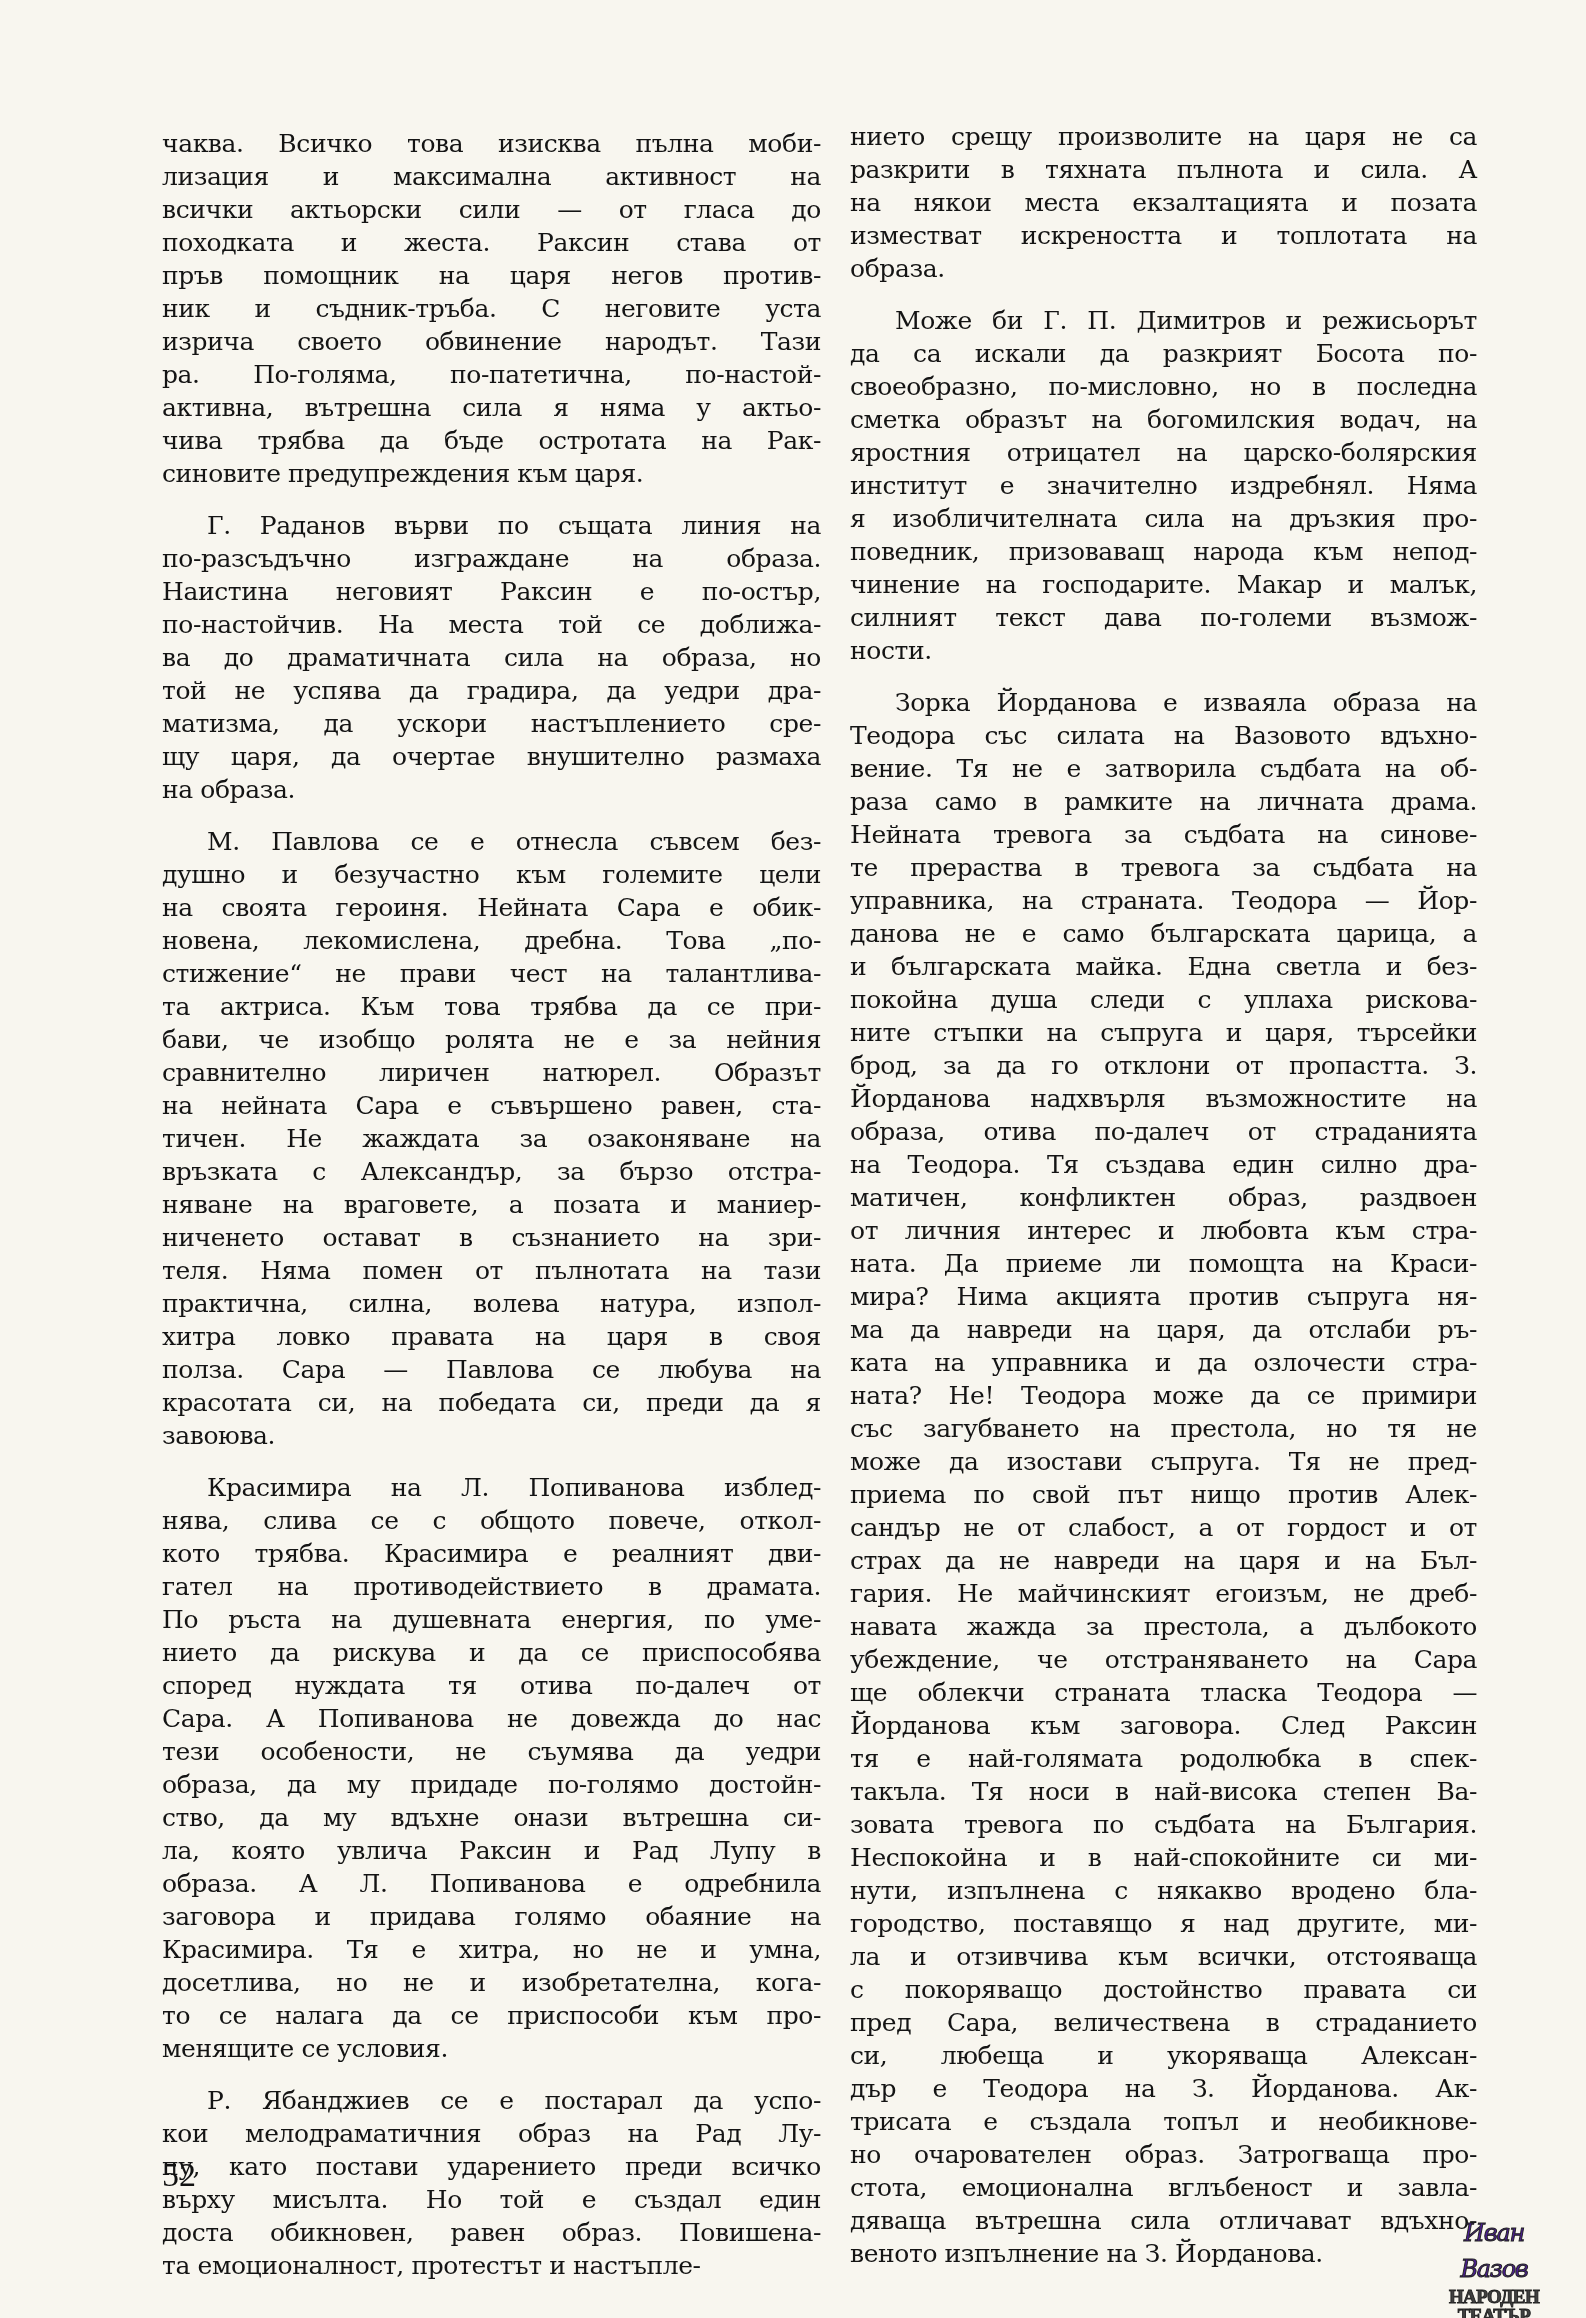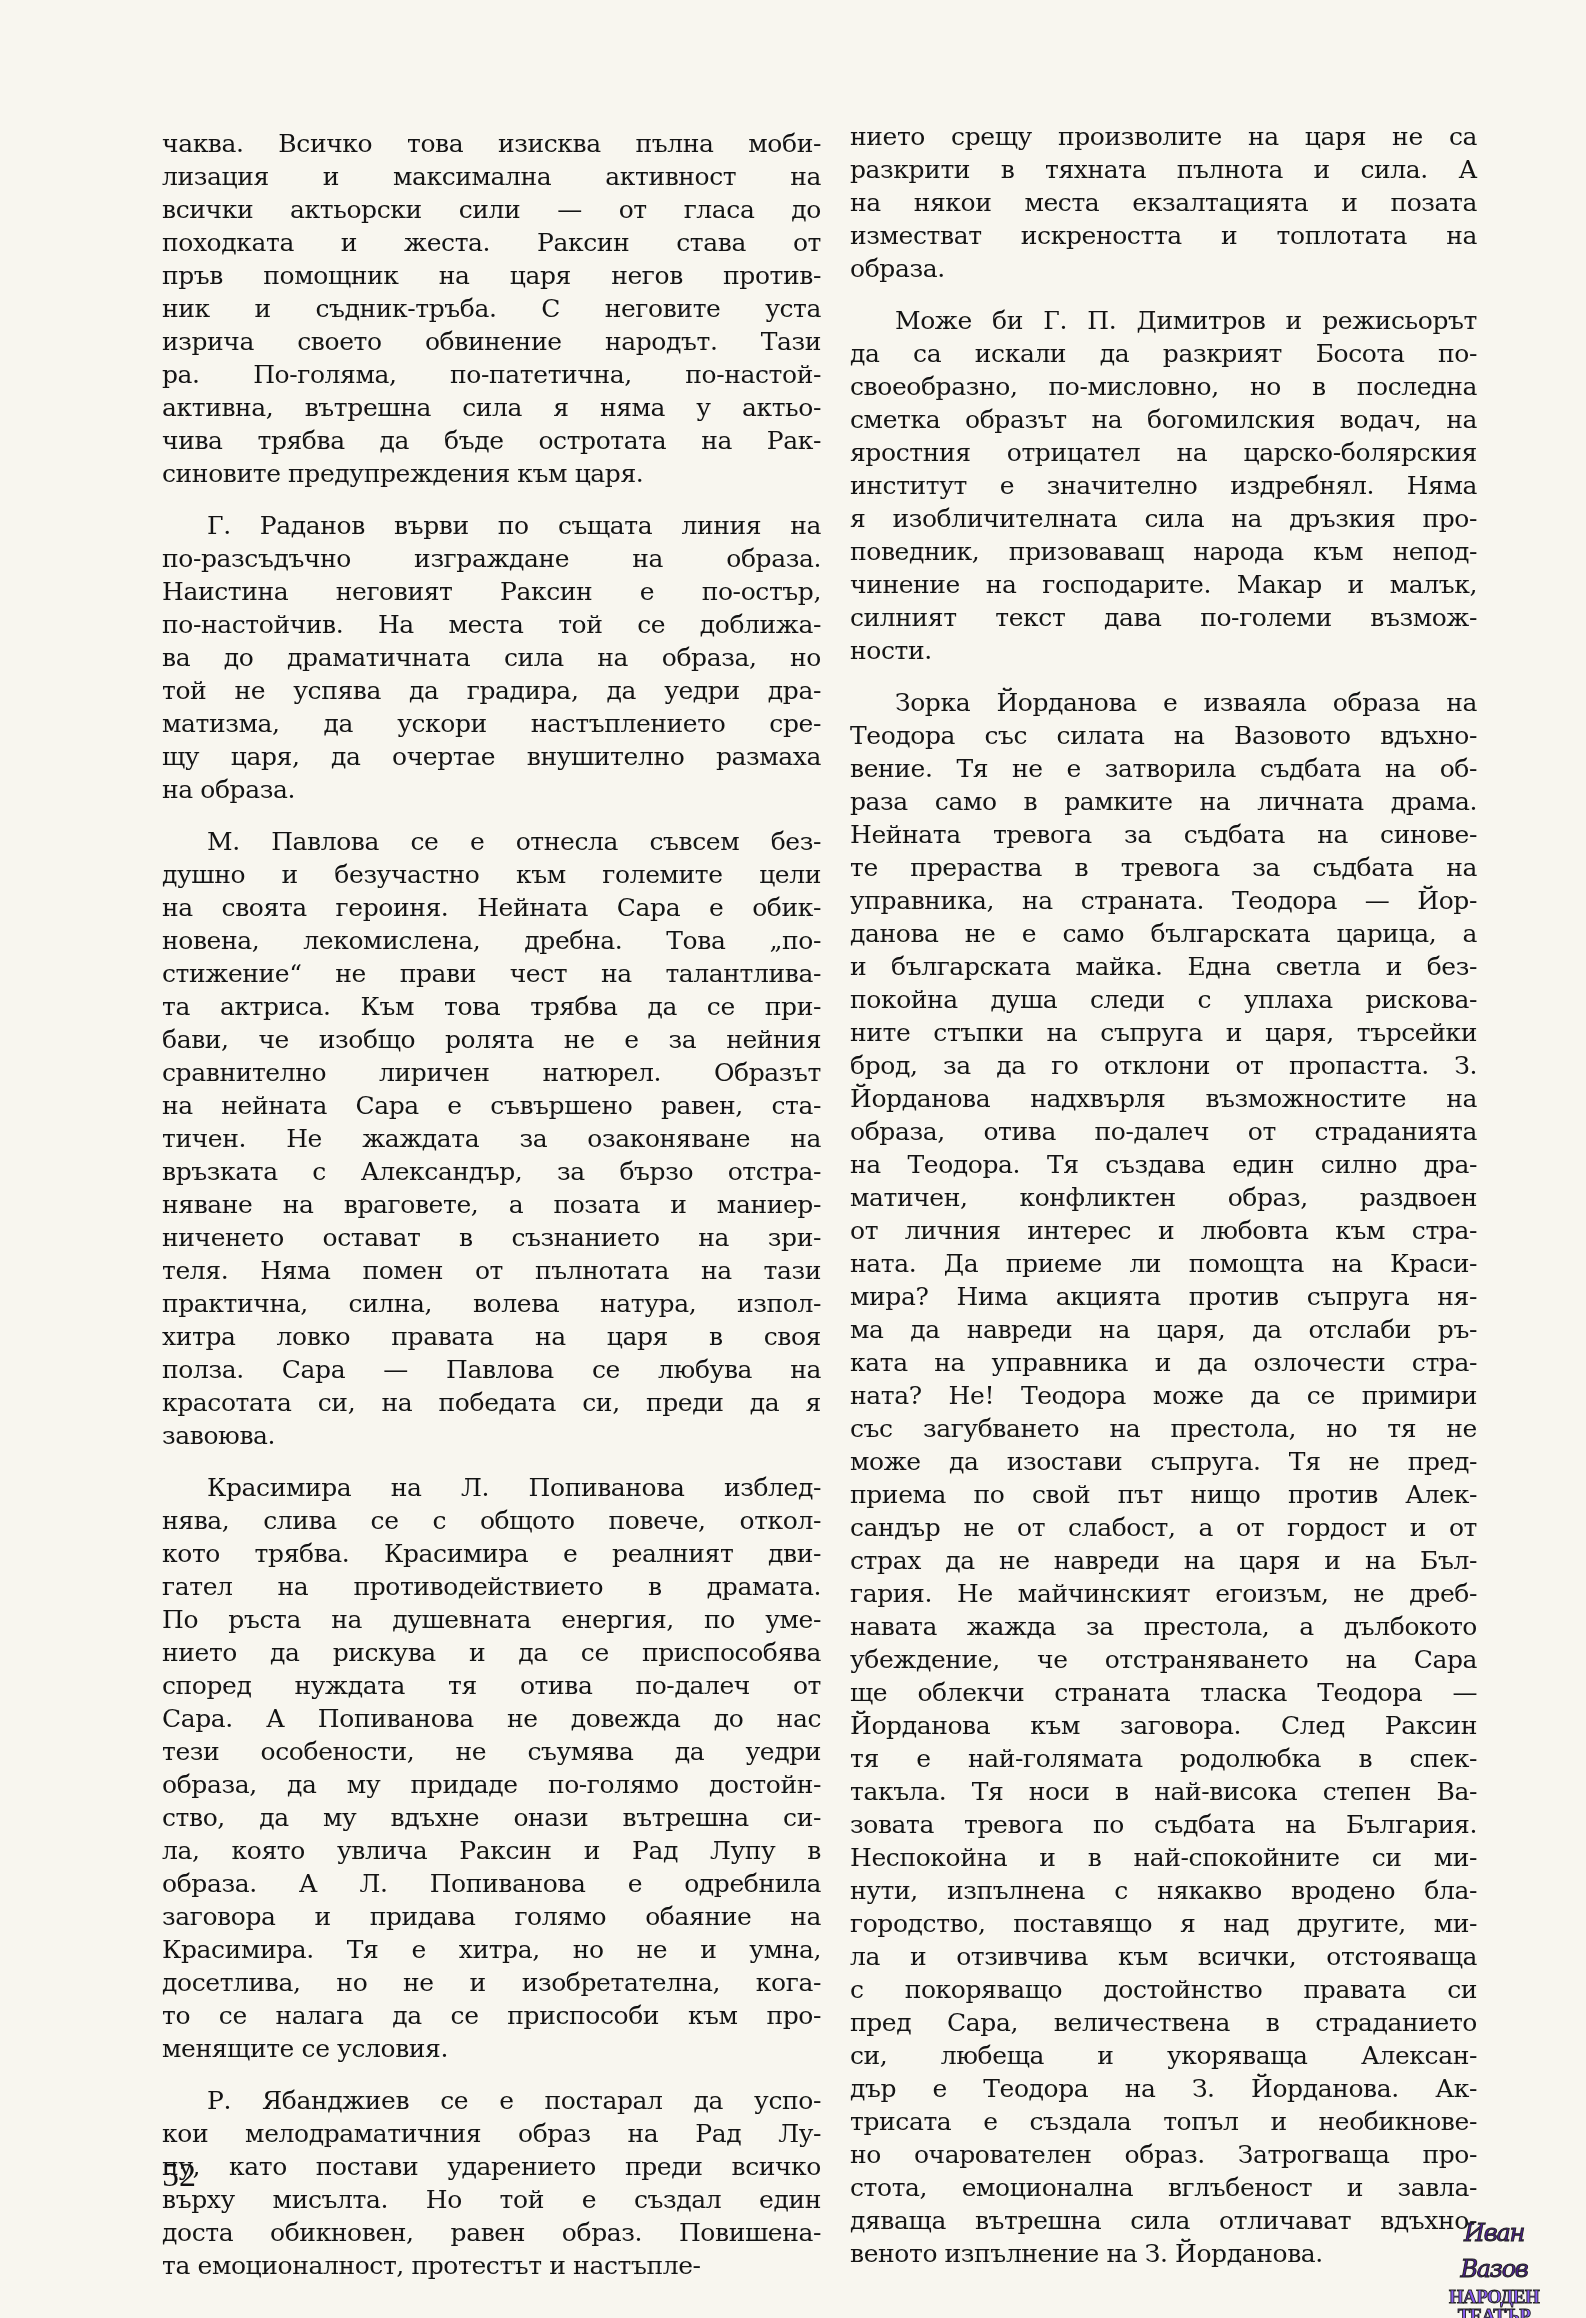--- a/index.html
+++ b/index.html
@@ -32,21 +32,21 @@
   }
   .logo {
     position: absolute; left: 1440px; top: 2215px; width: 108px; text-align: center;
   }
   .logo-script {
     font-family: "DejaVu Serif", serif; font-style: italic; font-size: 24px;
     color: #4c1d95; -webkit-text-stroke: 1px #222; line-height: 36px; letter-spacing: -1.3px;
   }
   .logo-word {
     font-family: "Liberation Serif", serif; font-weight: bold; font-size: 19px;
-    color: #8b5cf6; -webkit-text-stroke: 0.9px #222; line-height: 19px; letter-spacing: -0.6px;
+    color: #404040; -webkit-text-stroke: 0.9px #222; line-height: 19px; letter-spacing: -0.6px;
   }
 </style>
 </head>
 <body>
 
 <div class="page">
   <div class="column col-left" id="col-left">
       <div class="para">
         <span class="line">чаква. Всичко това изисква пълна моби-</span>
         <span class="line">лизация и максимална активност на</span>

